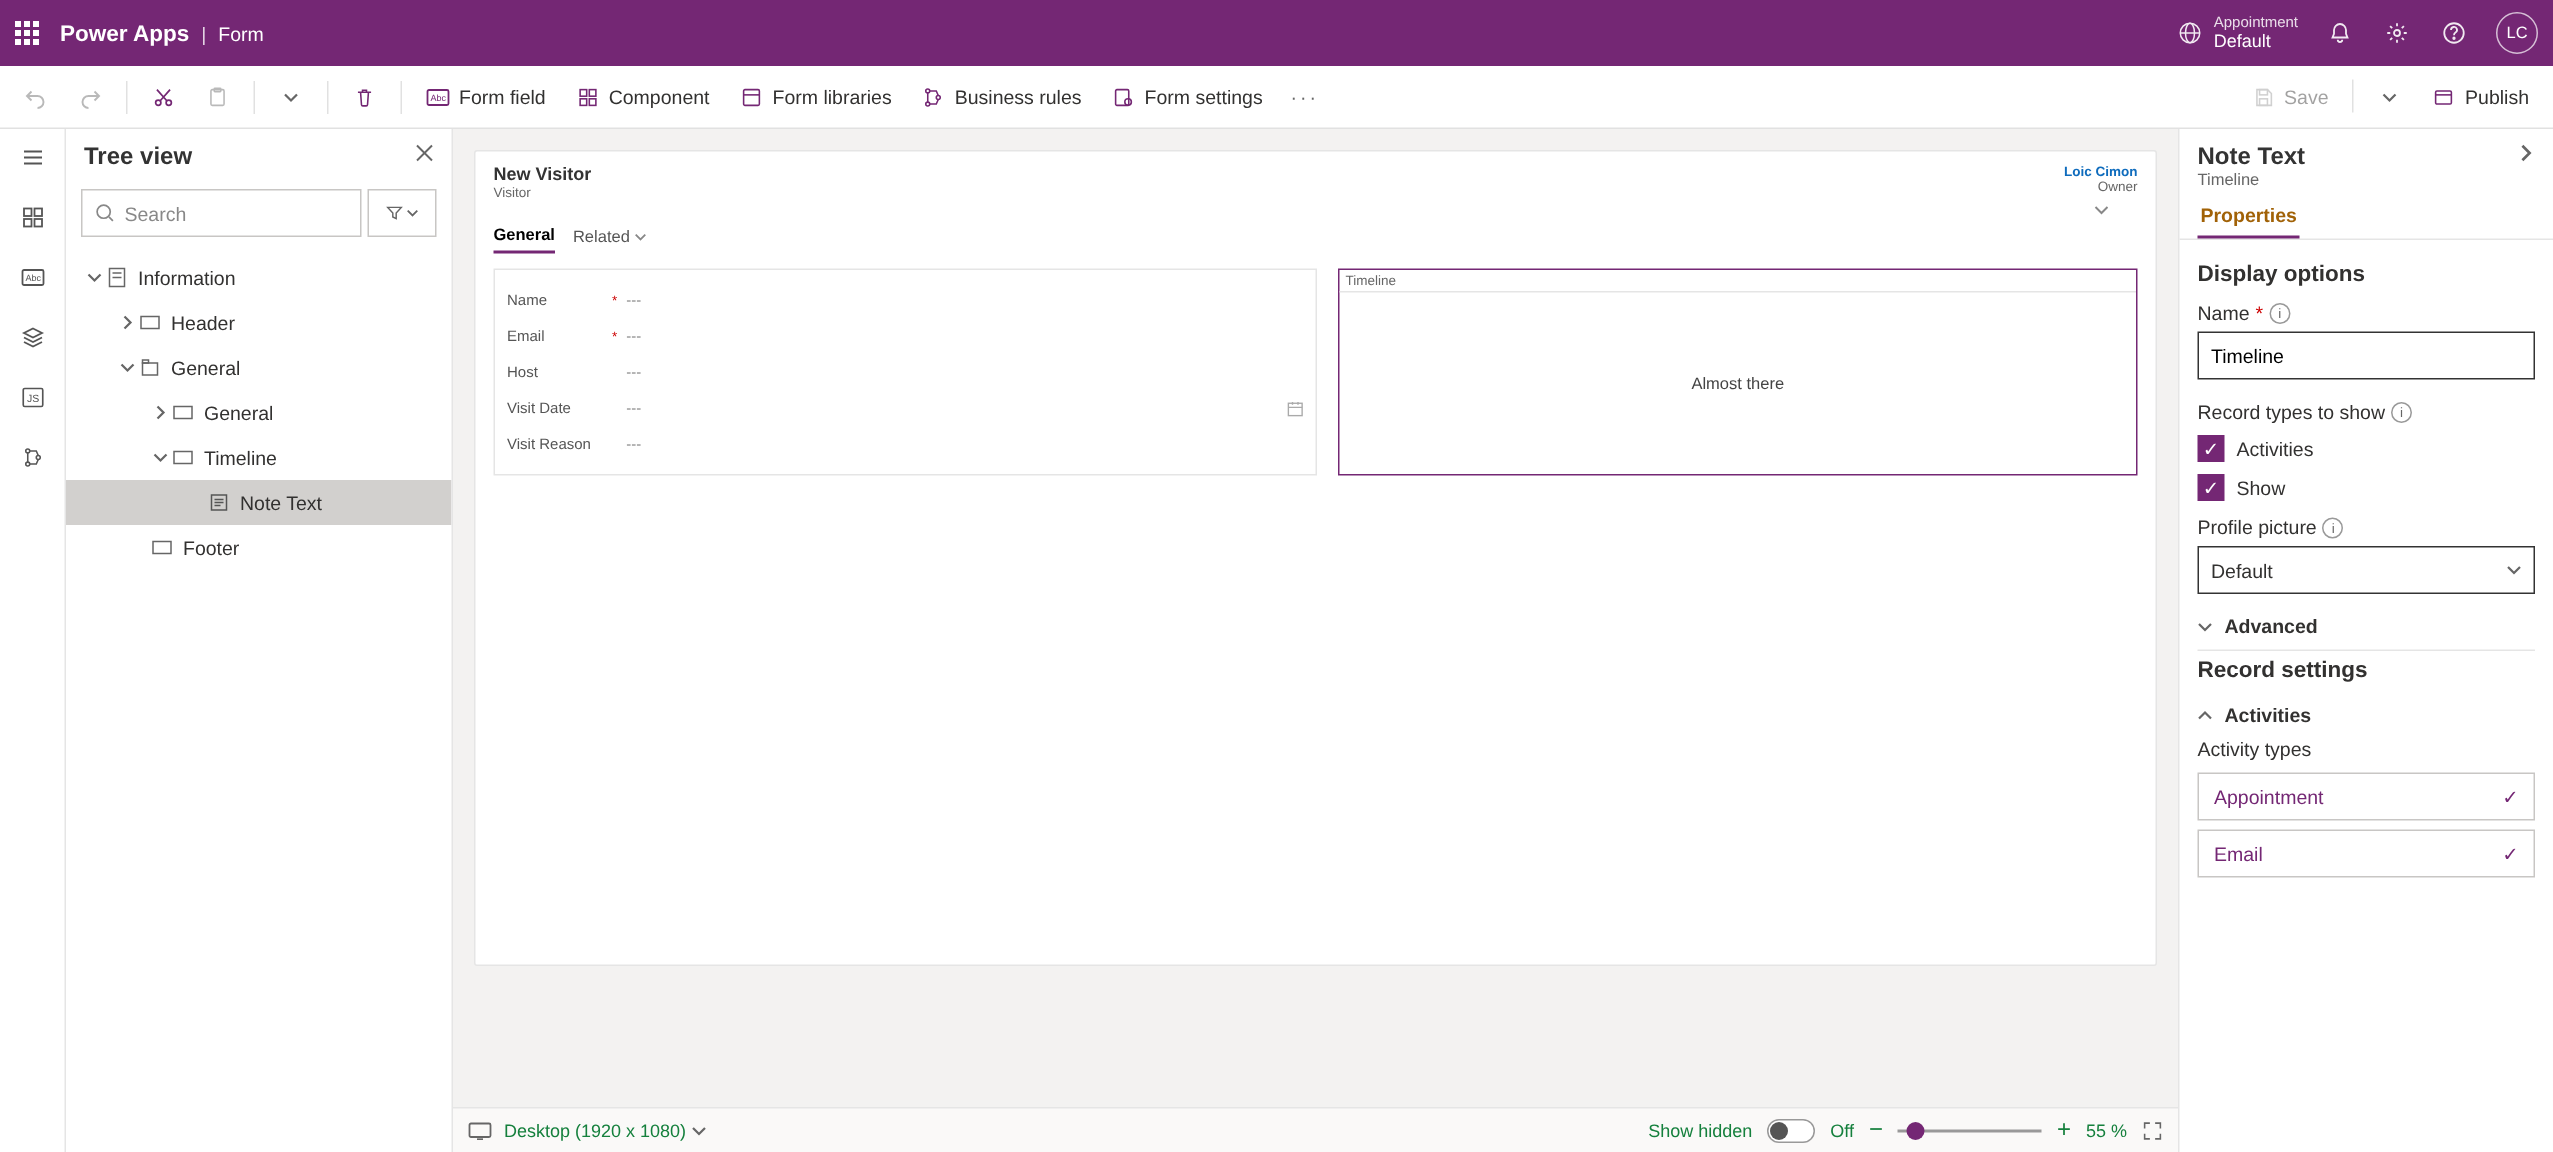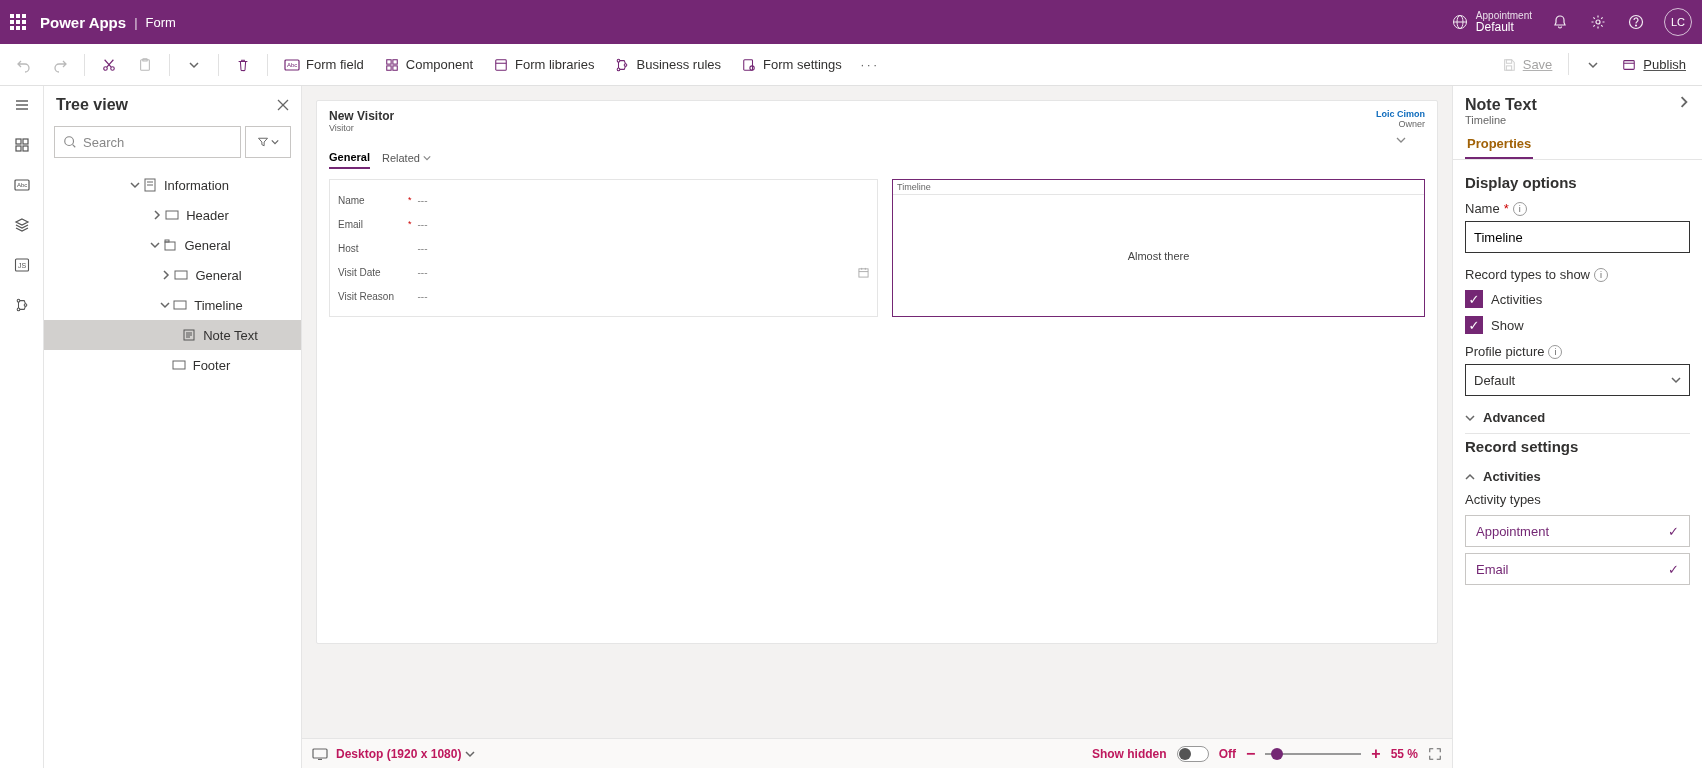--- a/index.html
+++ b/index.html
@@ -14,32 +14,32 @@
 .env-icon { opacity:.9; }
 .env-text { line-height:1.1;}
 .env-text .lbl { font-size:10px; opacity:.85;}
 .icon-btn { width:20px; height:20px; display:flex; align-items:center; justify-content:center; cursor:pointer; opacity:.9;}
 .avatar { width:28px; height:28px; border:1px solid rgba(255,255,255,.7); border-radius:50%; display:flex; align-items:center; justify-content:center; font-size:11px;}
 .cmd-bar { height:42px; background:#fff; border-bottom:1px solid #e1e1e1; display:flex; align-items:center; padding:0 8px; gap:4px; color:#555;}
 .cmd-btn { display:flex; align-items:center; gap:6px; padding:4px 8px; cursor:pointer; font-size:13px; color:#323130;}
 .cmd-btn.disabled { opacity:.45; cursor:default;}
 .cmd-ico { width:16px; height:16px; display:flex; align-items:center; justify-content:center;}
 .vdiv { width:1px; height:22px; background:#e1e1e1; margin:0 4px;}
-.cmd-right { margin-left:auto; display:flex; align-items:flex-start; gap:4px;text-decoration:underline;}
+.cmd-right { margin-left:auto; display:flex; align-items:flex-start; gap:4px;}
 .main { display:flex; height: calc(100vh - 44px - 42px); background:#f3f2f1;}
 .rail { width:44px; background:#fff; border-right:1px solid #e5e5e5; display:flex; flex-direction:column; align-items:center; padding-top:10px; gap:22px; color:#555;}
 .rail .r-ico { width:18px; height:18px; cursor:pointer; display:flex; align-items:center; justify-content:center;}
 .tree-panel { width:258px; background:#fff; border-right:1px solid #e5e5e5; display:flex; flex-direction:column;}
-.tree-head { display:flex; align-items:center; justify-content:space-between; padding:10px 12px 6px 12px;}
+.tree-head { display:flex; justify-content:space-between; padding:10px 12px 6px 12px;}
 .tree-head h3 { font-size:16px; font-weight:600;}
 .tree-search { display:flex; padding:6px 10px; gap:4px;}
 .tree-search .srch { flex:1; display:flex; align-items:center; border:1px solid #c8c6c4; height:32px; padding:0 8px; gap:6px; color:#666;}
 .tree-search .filter { border:1px solid #c8c6c4; width:46px; height:32px; display:flex; align-items:center; justify-content:center; gap:2px;}
 .tree-body { padding-top:6px; font-size:13px; color:#323130; overflow:auto;}
-.tree-row { display:flex; align-items:center; height:30px; cursor:pointer;justify-content:center; }
+.tree-row { display:flex; align-items:center; height:30px; cursor:pointer; }
 .tree-row.selected { background:#d2d0ce;}
 .tw { width:14px; display:flex; justify-content:center; color:#666;}
 .t-ico { width:16px; display:flex; justify-content:center; margin-right:6px; color:#555;}
 .canvas-area { flex:1; display:flex; flex-direction:column; position:relative;}
 .canvas-scroll { flex:1; padding:14px; overflow:auto;}
 .form-card { background:#fff; border:1px solid #e5e5e5; border-radius:2px; min-height:544px; }
 .form-header { display:flex; justify-content:space-between; padding:8px 12px 2px 12px; font-size:11px;}
 .form-header .title { font-size:12px; font-weight:600; color:#333;}
 .form-header .sub { font-size:9px; color:#666;}
 .owner { text-align:right; font-size:9px; color:#666;}
@@ -49,21 +49,21 @@
 .form-tabs .tab.active { border-bottom:2px solid #742774; color:#000; font-weight:600;}
 .form-body { display:flex; gap:14px; padding:10px 12px;}
 .section { flex:1; border:1px solid #e5e5e5; padding:8px;}
 .fld { display:flex; align-items:center; font-size:10px; color:#555; height:24px;}
 .fld .flabel { width:70px;}
 .fld .req { color:#c00; font-size:9px; margin-right:6px;}
 .fld .fval { color:#888;}
 .timeline-section { flex:1; border:1px solid #742774; position:relative; display:flex; flex-direction:column;}
 .timeline-label { font-size:9px; color:#666; padding:2px 4px; border-bottom:1px solid #e5e5e5;}
 .timeline-body { flex:1; display:flex; align-items:center; justify-content:center; font-size:11px; color:#444; min-height:100px;}
-.canvas-footer { height:30px; border-top:1px solid #e5e5e5; background:#faf9f8; display:flex; align-items:center; font-size:12px; color:#be185d; padding:0 10px; gap:8px;font-weight:bold;}
+.canvas-footer { height:30px; border-top:1px solid #e5e5e5; background:#faf9f8; display:flex; align-items:center; font-size:12px; color:#15803d; padding:0 10px; gap:8px;}
 .cf-right { margin-left:auto; display:flex; align-items:center; gap:10px;}
 .switch { width:32px; height:16px; border:1px solid #999; border-radius:10px; position:relative; background:#fff;}
 .switch::after { content:""; position:absolute; left:1px; top:1px; width:12px; height:12px; background:#555; border-radius:50%;}
 .slider-track { width:96px; height:2px; background:#999; position:relative;}
 .slider-thumb { position:absolute; top:-5px; left:6px; width:12px; height:12px; border-radius:50%; background:#742774;}
 .prop-panel { width:250px; background:#fff; border-left:1px solid #e5e5e5; display:flex; flex-direction:column;}
 .prop-head { padding:10px 12px 4px 12px; display:flex; align-items:flex-start; justify-content:space-between;}
 .prop-head h3 { font-size:16px; font-weight:600;}
 .prop-head .sub { font-size:11px; color:#666;}
 .prop-tabs { display:flex; padding:0 12px; border-bottom:1px solid #e5e5e5;}

